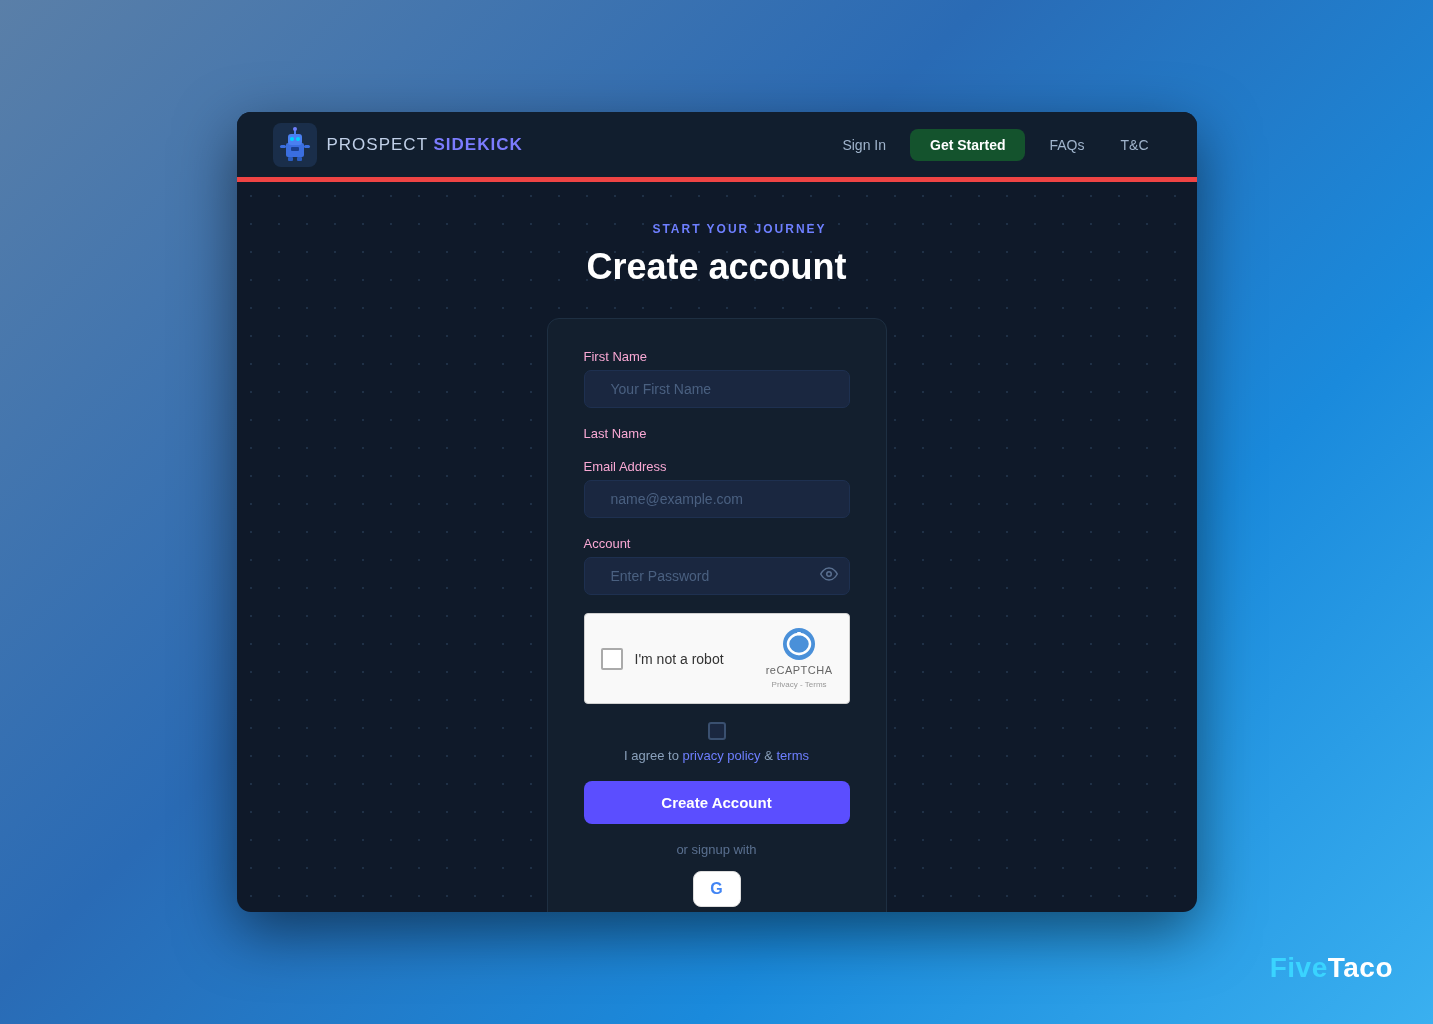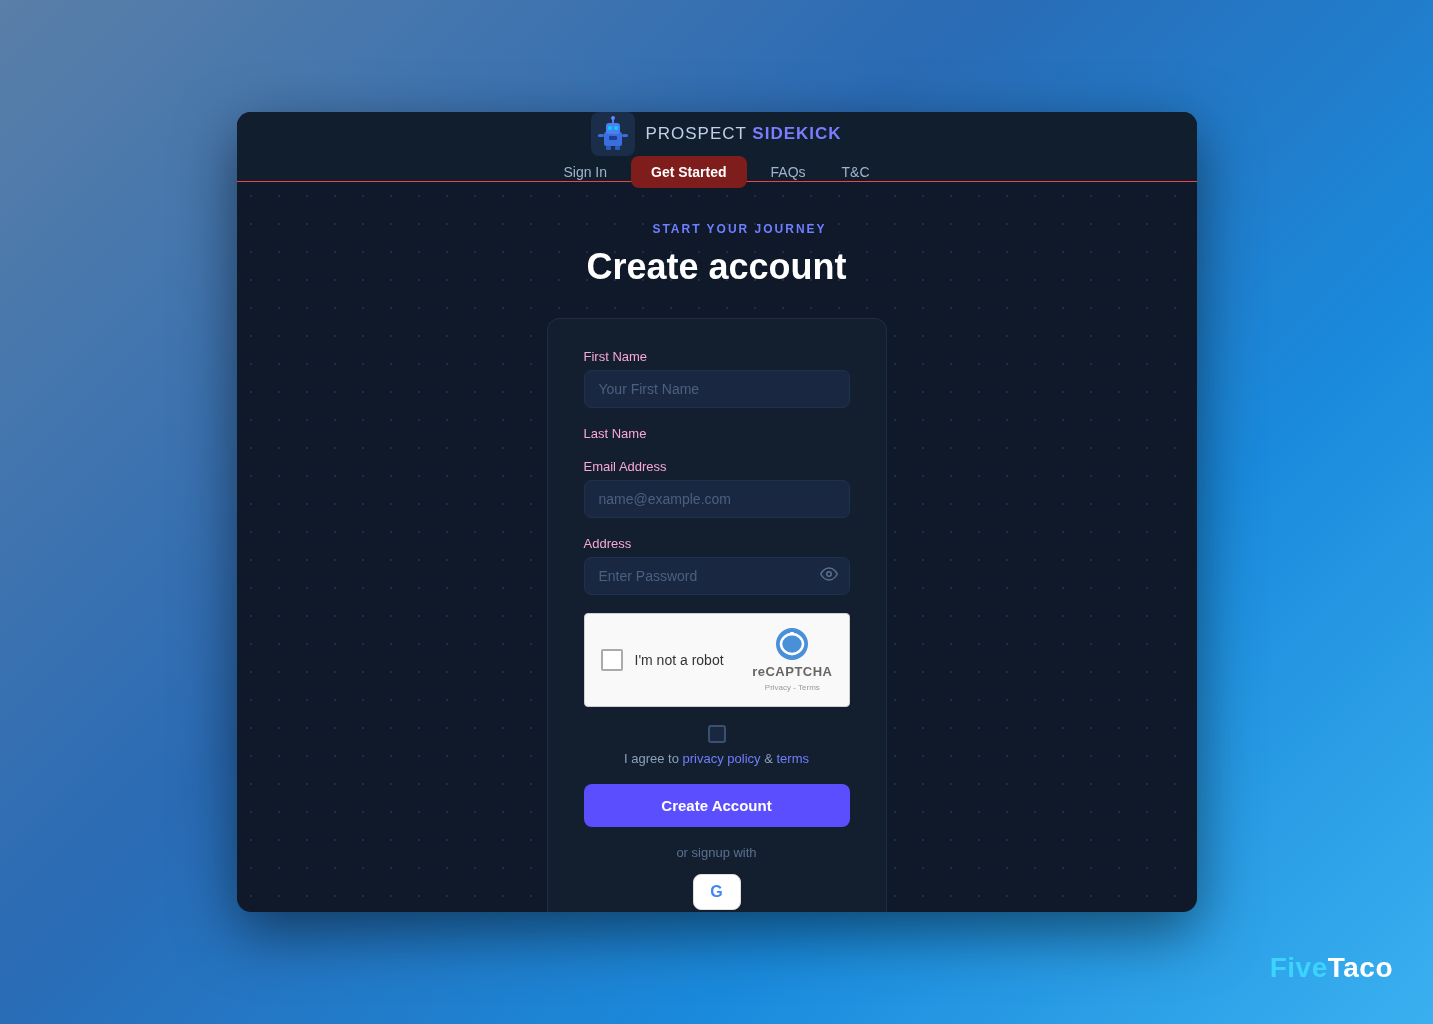--- a/index.html
+++ b/index.html
@@ -41,23 +41,22 @@
     }
 
     
     .navbar {
       background: #111e2e;
       padding: 0 36px;
       height: 70px;
       display: flex;
       align-items: center;
       justify-content: space-between;
-      border-bottom: 1px solid #ef4444;
+      border-bottom: 5px solid #ef4444;
       flex-shrink: 0;
-      flex-direction: column;
     }
 
     .logo-area {
       display: flex;
       align-items: center;
       gap: 10px;
     }
 
     .logo-icon {
       width: 44px;
@@ -86,21 +85,21 @@
     .nav-link {
       color: #a0b4cc;
       text-decoration: none;
       font-size: 14px;
       padding: 6px 12px;
       border-radius: 6px;
       cursor: pointer;
     }
 
     .nav-btn-get-started {
-      background: #7f1d1d;
+      background: #14532d;
       color: white;
       border: none;
       padding: 8px 20px;
       border-radius: 8px;
       font-size: 14px;
       font-weight: 600;
       cursor: pointer;
     }
 
     
@@ -167,21 +166,21 @@
       color: #f9a8d4;
       margin-bottom: 6px;
       font-weight: 500;
     }
 
     .form-input {
       width: 100%;
       background: #1a2740;
       border: 1px solid #1e3050;
       border-radius: 7px;
-      padding: 10px 14px;
+      padding: 10px 26px;
       color: #8aa0bb;
       font-size: 14px;
       outline: none;
     }
 
     .form-input::placeholder {
       color: #4a6080;
     }
 
     .password-wrapper {
@@ -239,23 +238,23 @@
       align-items: center;
       gap: 4px;
     }
 
     .captcha-logo {
       width: 32px;
       height: 32px;
     }
 
     .captcha-brand {
-      font-size: 13px;
+      font-size: 11px;
       color: #666;
-      font-weight: 700;
+      font-weight: 400;
       letter-spacing: 0.5px;
     }
 
     .captcha-sub {
       font-size: 8px;
       color: #999;
     }
 
     
     .terms-row {
@@ -391,21 +390,21 @@
       </div>
 
       
       <div class="form-group">
         <label class="form-label">Email Address</label>
         <input class="form-input" type="email" placeholder="name@example.com" style="">
       </div>
 
       
       <div class="form-group">
-        <label class="form-label">Address</label>
+        <label class="form-label">Account</label>
         <div class="password-wrapper">
           <input class="form-input" type="password" placeholder="Enter Password" style="">
           <button class="password-toggle">
             <svg width="18" height="18" viewBox="0 0 24 24" fill="none" stroke="#5a7090" stroke-width="2">
               <path d="M1 12s4-8 11-8 11 8 11 8-4 8-11 8-11-8-11-8z"></path>
               <circle cx="12" cy="12" r="3"></circle>
             </svg>
           </button>
         </div>
       </div>

